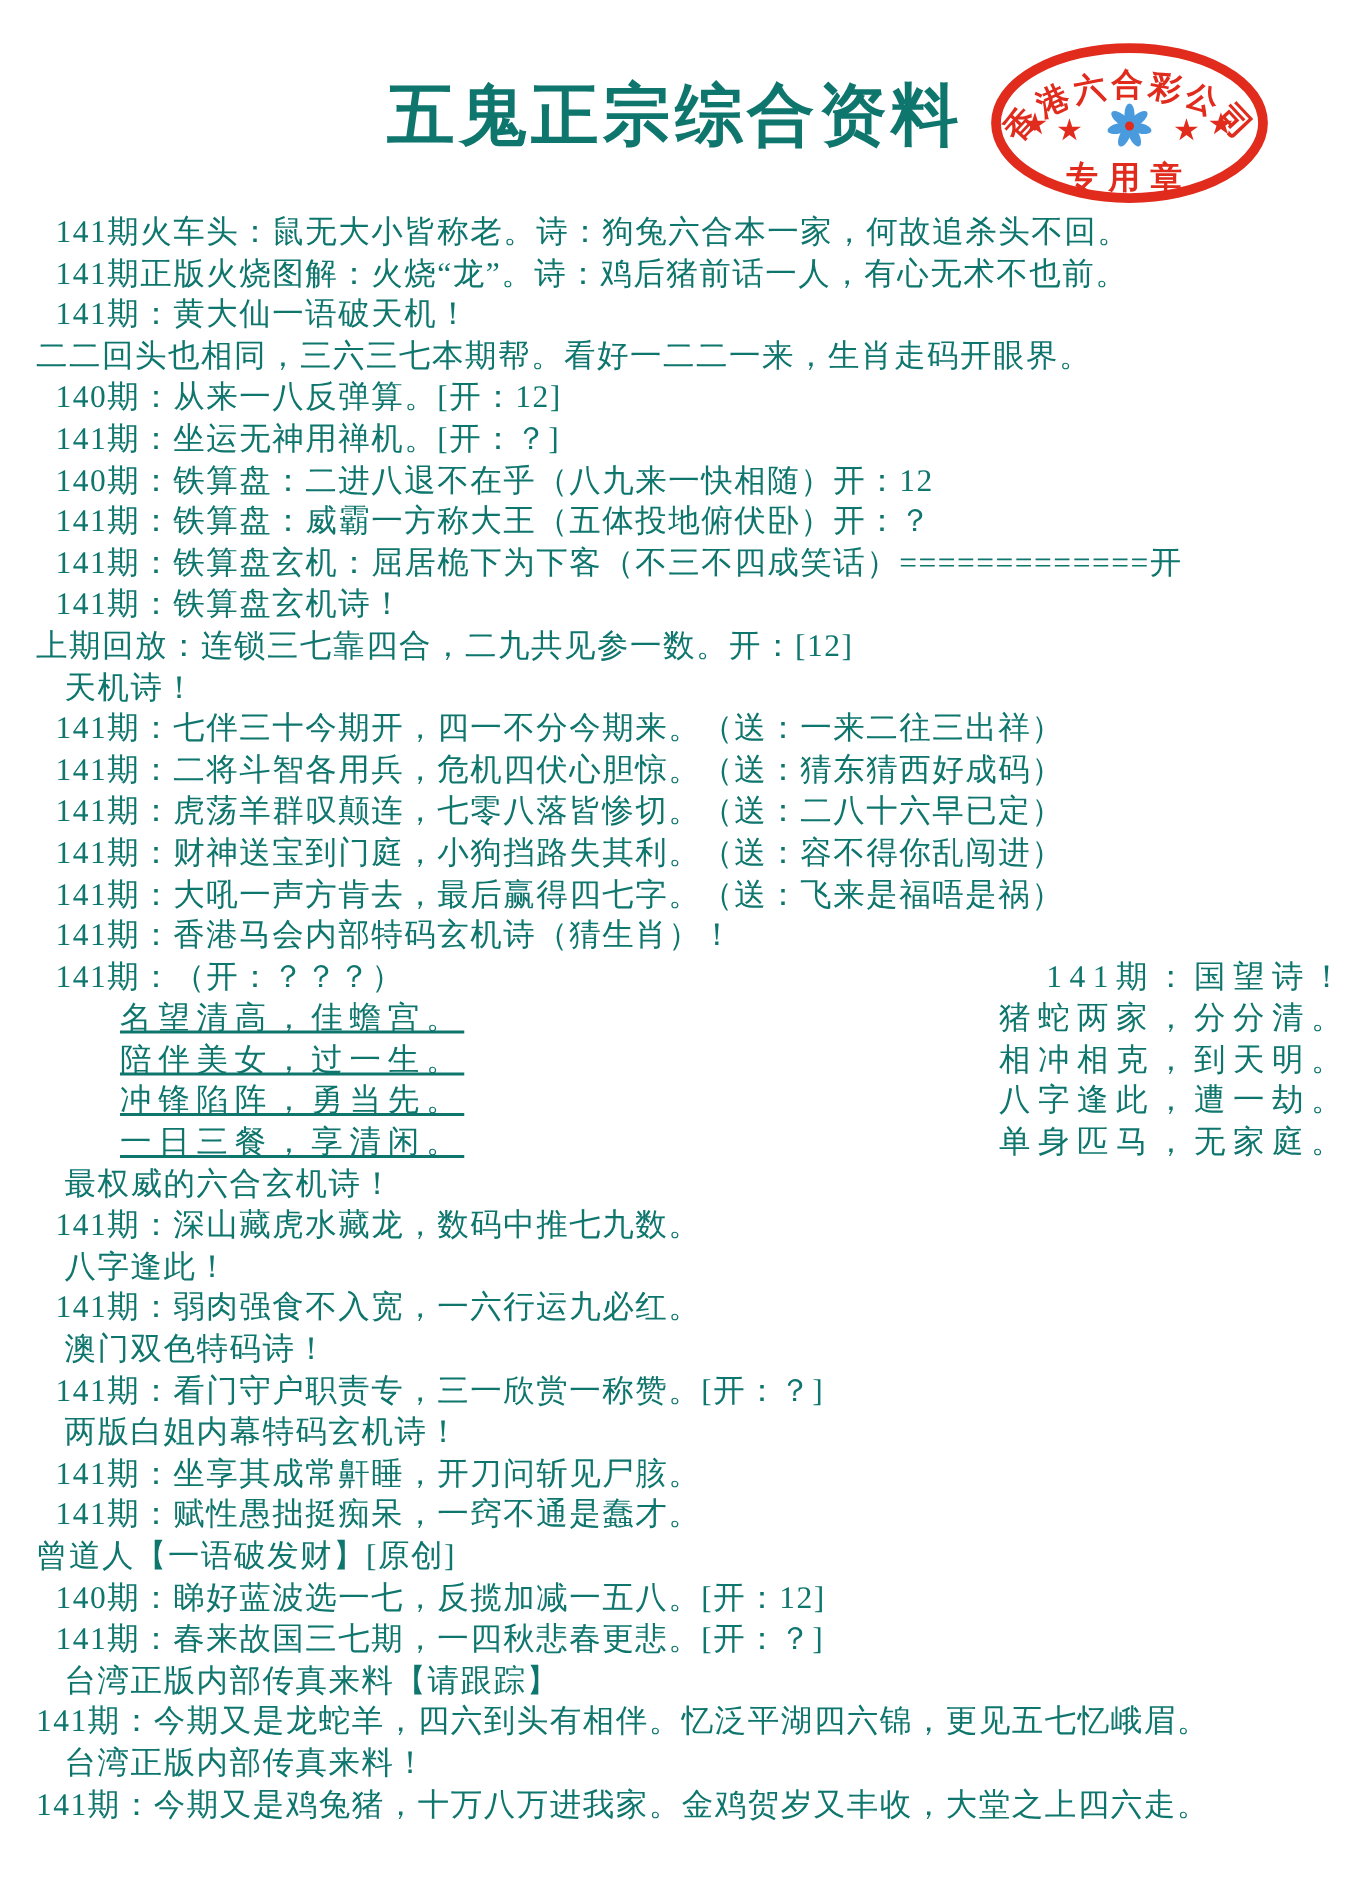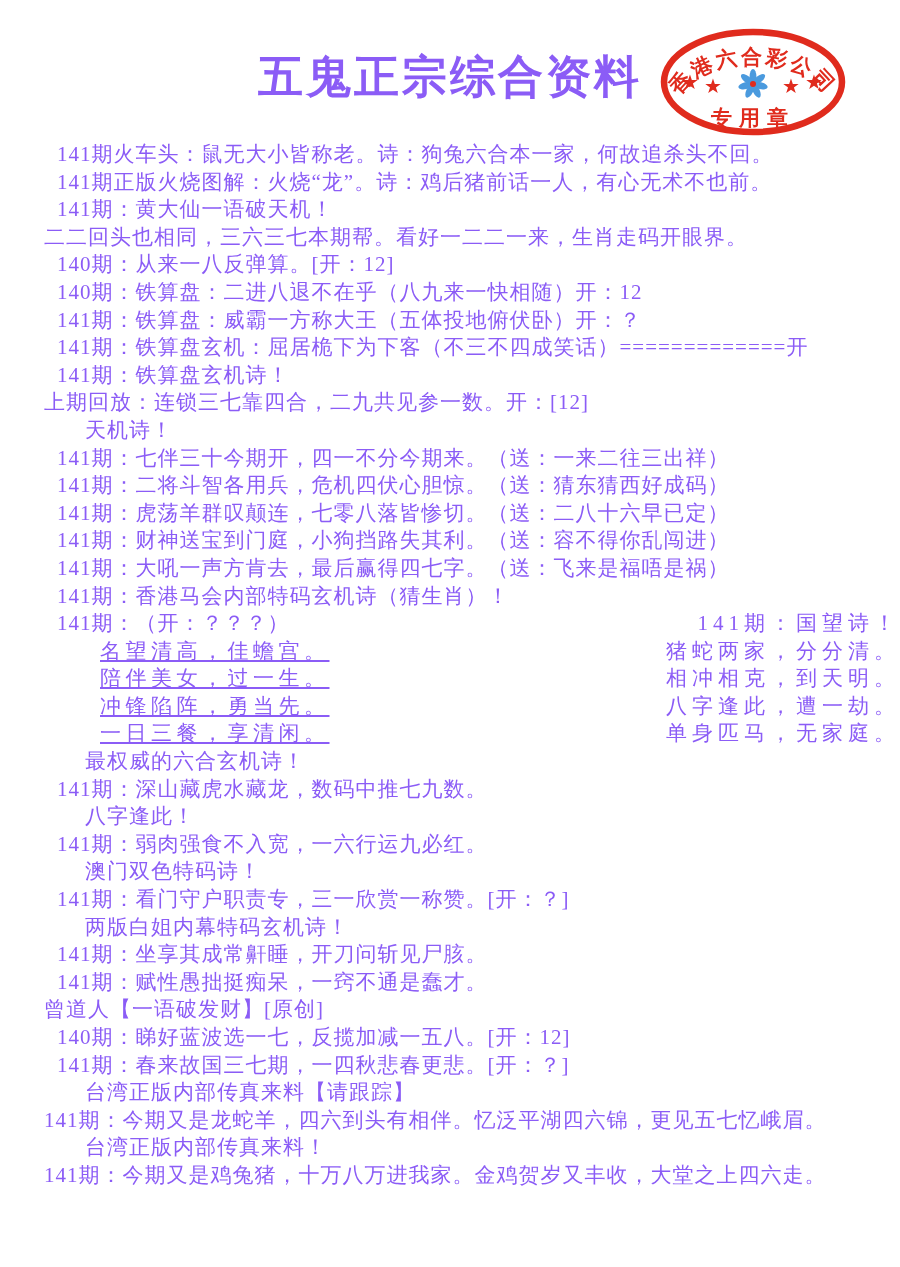--- a/index.html
+++ b/index.html
@@ -2,47 +2,47 @@
 <html><head>
 <meta charset="utf-8">
 <style>
   html,body { margin:0; padding:0; background:#ffffff; }
   .page {
     position:relative;
     width:900px; height:1267px;
     background:#ffffff;
     overflow:hidden;
     font-family:"Liberation Serif","DejaVu Serif",serif;
-    color:#8b5cf6;
+    color:#0f766e;
   }
   .title {
     position:absolute;
     top:47px; left:0; width:900px;
     text-align:center;
     font-size:45px;
     font-weight:600;
     letter-spacing:3px;
     white-space:nowrap;
   }
   .stamp {
     position:absolute;
     top:26px; left:656px;
     width:200px; height:115px;
   }
   .body {
     position:absolute;
     top:141px; left:0; right:0;
-    padding-left:44px;
+    padding-left:24px;
     font-size:21px;
     line-height:27.6px;
     letter-spacing:1px;
   }
   .line { white-space:nowrap; height:27.6px; }
   .ind-base  { margin-left:13px; }
-  .ind-small { margin-left:41px; }
+  .ind-small { margin-left:19px; }
   .ind-mid   { }
   .ind-long  { margin-left:0; }
   .cols { display:flex; }
   .col-left  { width:566px; flex:none; }
   .col-right { flex:1;text-align:right; }
   .col-left .poem { margin-left:56px; letter-spacing:4.5px;text-decoration:underline; }
   .col-right .line { letter-spacing:5px; }
 </style>
 </head>
 <body>
@@ -78,20 +78,21 @@
   </svg>
 
   <div class="body">
 
     <div>
         <div class="line ind-base">141期火车头：鼠无大小皆称老。诗：狗兔六合本一家，何故追杀头不回。</div>
         <div class="line ind-base">141期正版火烧图解：火烧“龙”。诗：鸡后猪前话一人，有心无术不也前。</div>
         <div class="line ind-base">141期：黄大仙一语破天机！</div>
         <div class="line ind-long">二二回头也相同，三六三七本期帮。看好一二二一来，生肖走码开眼界。</div>
         <div class="line ind-base">140期：从来一八反弹算。[开：12]</div>
+        <div class="line ind-base">141期：坐运无神用禅机。[开：？]</div>
         <div class="line ind-base">140期：铁算盘：二进八退不在乎（八九来一快相随）开：12</div>
         <div class="line ind-base">141期：铁算盘：威霸一方称大王（五体投地俯伏卧）开：？</div>
         <div class="line ind-base">141期：铁算盘玄机：屈居桅下为下客（不三不四成笑话）=============开</div>
         <div class="line ind-base">141期：铁算盘玄机诗！</div>
         <div class="line ind-mid">上期回放：连锁三七靠四合，二九共见参一数。开：[12]</div>
         <div class="line ind-small">天机诗！</div>
         <div class="line ind-base">141期：七伴三十今期开，四一不分今期来。（送：一来二往三出祥）</div>
         <div class="line ind-base">141期：二将斗智各用兵，危机四伏心胆惊。（送：猜东猜西好成码）</div>
         <div class="line ind-base">141期：虎荡羊群叹颠连，七零八落皆惨切。（送：二八十六早已定）</div>
         <div class="line ind-base">141期：财神送宝到门庭，小狗挡路失其利。（送：容不得你乱闯进）</div>

